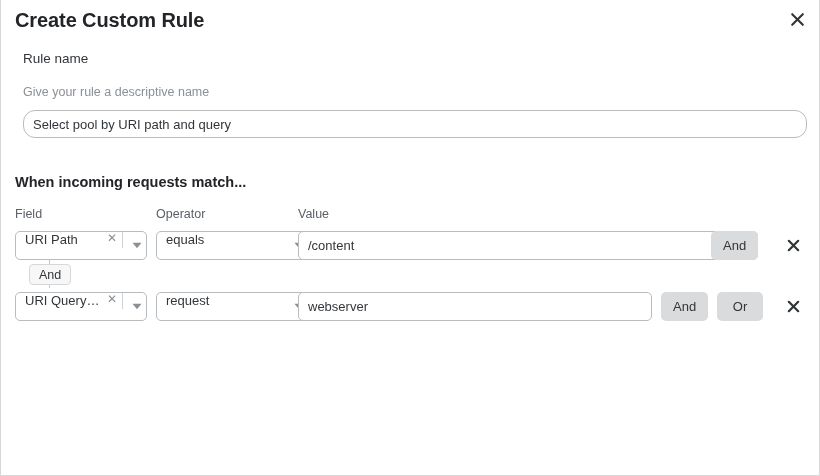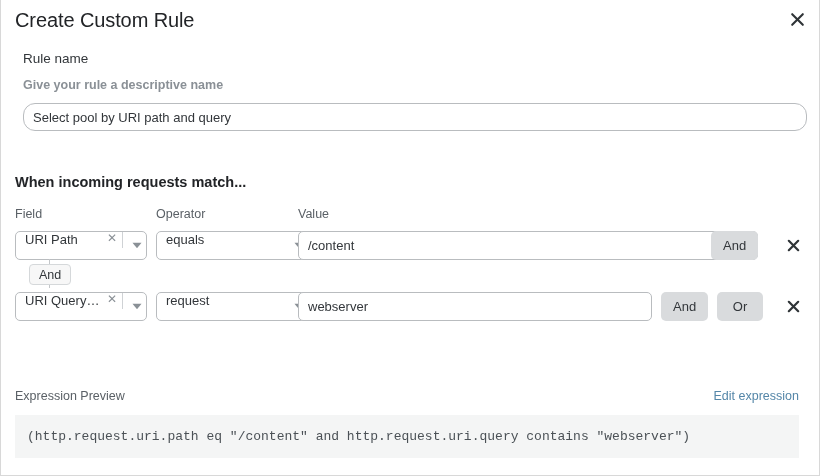--- a/index.html
+++ b/index.html
@@ -31,21 +31,21 @@
     position: absolute;
     left: 0; top: 0;
     width: 100%;
     height: 44px;
   }
   .dialog-title {
     position: absolute;
     left: 14px;
     top: 9px;
     font-size: 20px;
-    font-weight: normal;
+    font-weight: bold;
     letter-spacing: -0.1px;
     color: #222427;
     white-space: nowrap;
   }
   .close-button {
     position: absolute;
     right: 8px;
     top: 5px;
     width: 28px;
     height: 28px;
@@ -69,22 +69,21 @@
   }
   .field-label {
     font-size: 13.5px;
     color: #32363a;
     line-height: 17px;
   }
   .field-help {
     font-size: 12.5px;
     color: #8a9096;
     line-height: 16px;
-    margin-top: 10px;
-    font-weight: bold;
+    margin-top: 17px;
   }
   .text-input {
     box-sizing: border-box;
     width: 784px;
     height: 28px;
     margin-top: 10px;
     padding: 0 9px;
     border: 1px solid #b9bcbf;
     border-radius: 12px;
     background: #fff;
@@ -419,21 +418,14 @@
         <button class="delete-button" aria-label="Delete condition">
           <svg width="13" height="13" viewBox="0 0 13 13" aria-hidden="true">
             <path d="M1.8 1.8 L11.2 11.2 M11.2 1.8 L1.8 11.2" stroke="#2f3437" stroke-width="2.2" stroke-linecap="round"></path>
           </svg>
         </button>
       </div>
 
     </div>
   </div>
 
-  <div class="preview-section">
-    <div class="preview-head">
-      <div class="preview-label">Expression Preview</div>
-      <a class="edit-expression-link">Edit expression</a>
-    </div>
-    <div class="preview-code">(http.request.uri.path eq "/content" and http.request.uri.query contains "webserver")</div>
-  </div>
 
 </div>
 
 </body></html>

